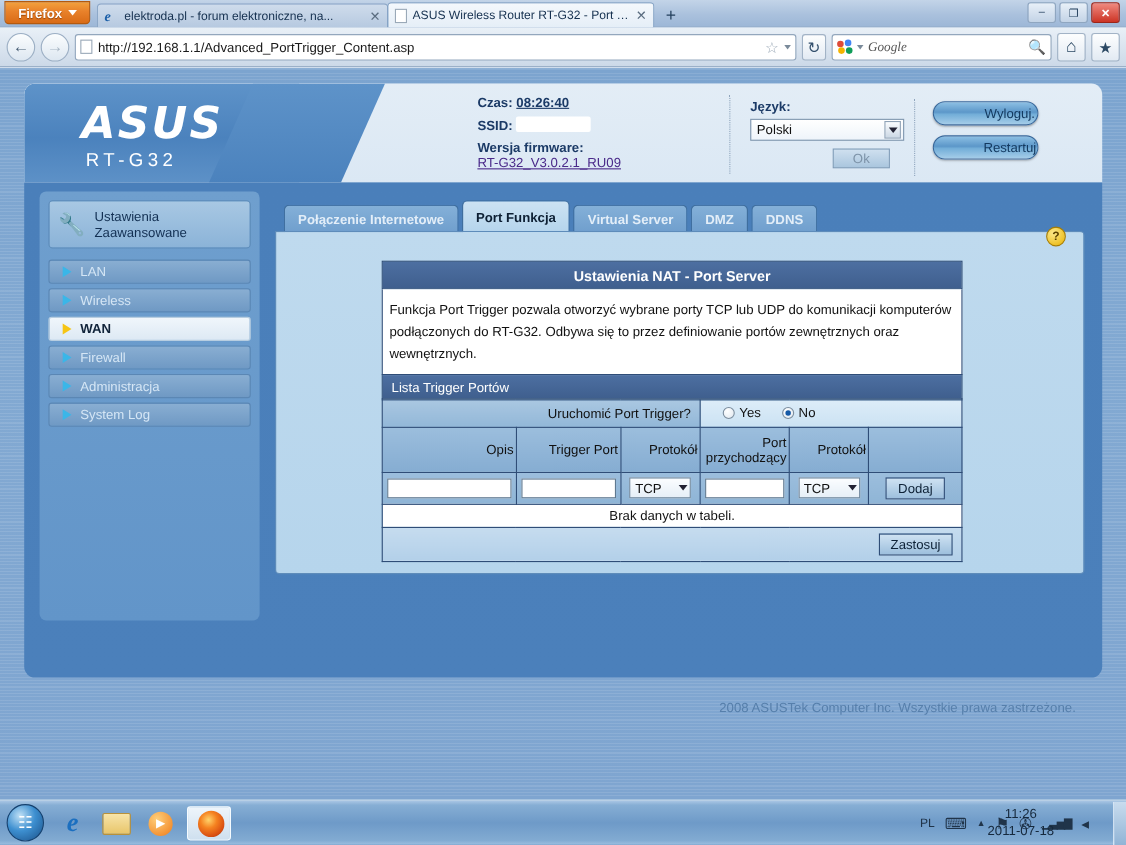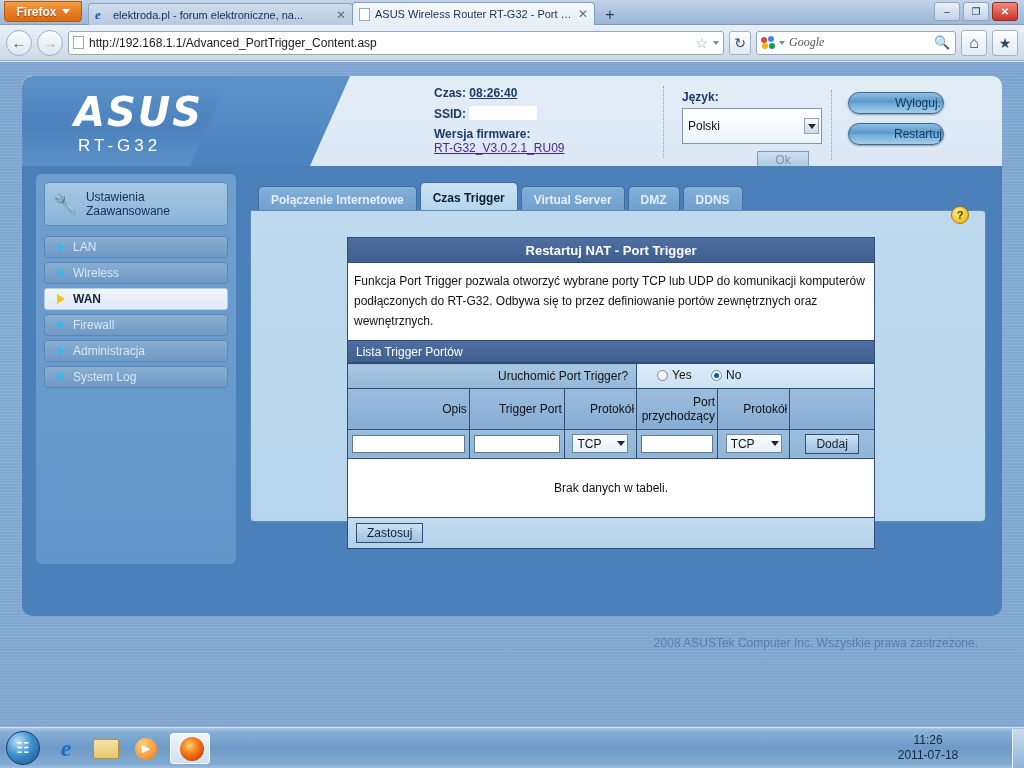--- a/index.html
+++ b/index.html
@@ -114,21 +114,21 @@
   .hdr-info { position:absolute; left:412px; top:10px; width:230px; font-size:12px; color:#1b3a66;
      border-right:1px dotted #8ea4bc; height:72px; }
   .hdr-info .row { margin-bottom:6px; font-weight:bold; }
   .hdr-info .val { font-weight:bold; color:#1b3a66; text-decoration:underline; }
   .ssid-blank { display:inline-block; width:68px; height:14px; background:#fff; vertical-align:-2px; border-radius:2px;}
   .fw-link { color:#4a2a8a; text-decoration:underline; font-weight:normal; font-size:12px; }
 
   .hdr-lang { position:absolute; left:660px; top:14px; width:150px; border-right:1px dotted #8ea4bc; height:70px;}
   .hdr-lang .lbl { font-weight:bold; color:#1b3a66; font-size:12px; margin-bottom:4px;}
   .sel {
-    width:140px; height:36px; background:linear-gradient(to bottom,#fff,#eef4fa);
+    width:140px; height:20px; background:linear-gradient(to bottom,#fff,#eef4fa);
     border:1px solid #7f96ae; font-size:12px; color:#111;
     display:flex; align-items:center; padding:0 2px 0 5px;
   }
   .sel .sv { flex:1; }
   .sel .arw { width:15px; height:16px; border:1px solid #8fa2b6;
      background:linear-gradient(to bottom,#fafcfe,#ccd8e5); display:flex; align-items:center; justify-content:center;}
   .arw i { border-left:4px solid transparent; border-right:4px solid transparent; border-top:5px solid #223;}
   .okbtn { margin-top:7px; margin-left:75px; width:52px; height:18px;
      background:linear-gradient(to bottom,#cfe0ef,#aac6de); border:1px solid #7e9bb7;
      color:#7d93a8; font-size:12px; display:flex; align-items:center; justify-content:center; }
@@ -220,22 +220,22 @@
   .tin { width:100%; height:18px; background:#fff; border:1px solid #5f7990; }
   .minisel { width:56px; height:19px; background:linear-gradient(to bottom,#fbfdff,#e6eff7);
      border:1px solid #6f879d; display:inline-flex; align-items:center; padding:0 2px 0 4px; font-size:12px; color:#111;}
   .minisel .sv { flex:1; text-align:left; }
   .btn-std {
     height:20px; padding:0 10px;
     background:linear-gradient(to bottom,#cfe2f2,#9dbfdd);
     border:1px solid #2f4d77; color:#0d2136; font-size:12px;
     display:inline-flex; align-items:center; justify-content:center;
   }
-  .nodata { background:#fff; text-align:center; color:#cc0000; font-size:12px; padding:22px; }
-  .applyrow { background:linear-gradient(to bottom,#c6dcef,#b3d0e9); text-align:left; padding:5px 8px; }
+  .nodata { background:#fff; text-align:center; color:#cc0000; font-size:12px; padding:3px; }
+  .applyrow { background:linear-gradient(to bottom,#c6dcef,#b3d0e9); text-align:right; padding:5px 8px; }
   .footer { position:absolute; right:24px; top:560px; color:#567fab; font-size:12px; }
 
   
   .taskbar { position:absolute; left:0; top:727px; width:1024px; height:41px;
     background:linear-gradient(to bottom,#a9c6e4 0%, #86aed4 10%, #6e9ac8 50%, #82abd2 90%, #9cbfe0 100%);
     border-top:1px solid #d2e3f2; }
   .startorb { position:absolute; left:6px; top:3px; width:34px; height:34px; border-radius:50%;
     background:radial-gradient(circle at 35% 30%,#bfe0f6 0%, #3d8fd0 45%, #1a4f87 100%);
     border:1px solid #14406e; display:flex; align-items:center; justify-content:center; }
   .tb-icon { position:absolute; top:5px; width:32px; height:31px; display:flex; align-items:center; justify-content:center; }
@@ -385,31 +385,31 @@
           </div>
           <div class="side-item">
             <span class="tri"></span>
             <span>System Log</span>
           </div>
         </div>
 
         <div class="content">
           <div class="tabs">
             <div class="tab">Połączenie Internetowe</div>
-            <div class="tab active">Czas Trigger</div>
+            <div class="tab active">Port Funkcja</div>
             <div class="tab">Virtual Server</div>
             <div class="tab">DMZ</div>
             <div class="tab">DDNS</div>
           </div>
 
           <div class="panel">
             <div class="helpq">?</div>
 
             <div class="form">
-              <div class="form-title">Restartuj NAT - Port Trigger</div>
+              <div class="form-title">Ustawienia NAT - Port Server</div>
               <div class="desc">Funkcja Port Trigger pozwala otworzyć wybrane porty TCP lub UDP do komunikacji komputerów podłączonych do RT-G32. Odbywa się to przez definiowanie portów zewnętrznych oraz wewnętrznych.</div>
               <div class="sec-title">Lista Trigger Portów</div>
 
               <table class="nat">
                 <tbody>
                     <tr>
                   <td class="enable-label" colspan="3">Uruchomić Port Trigger?</td>
                   <td class="enable-radios" colspan="3">
                     <span class="radio">
                       <span class="rdot"></span>
@@ -489,20 +489,29 @@
   </div>
 
   <div class="tb-icon" style="left:130px;">
     <span style="display:flex;align-items:center;justify-content:center;width:22px;height:22px;border-radius:50%;background:radial-gradient(circle at 35% 30%,#ffcf7a,#ef7b19);color:#fff;font-size:11px;">▶</span>
   </div>
 
   <div class="tb-icon sel" style="left:170px;">
     <span class="ffball"></span>
   </div>
 
+  <div class="tray">
+    <span>PL</span>
+    <span style="font-size:14px;">⌨</span>
+    <span style="font-size:8px;">▲</span>
+    <span style="font-size:14px;">⚑</span>
+    <span style="font-size:14px;">✇</span>
+    <span style="letter-spacing:-1px;font-size:10px;">▁▃▅▇</span>
+    <span style="font-size:14px;">◂</span>
+  </div>
 
   <div class="clock">
     <div>11:26</div>
     <div>2011-07-18</div>
   </div>
 
   <div class="showdesk"></div>
 </div>
 
 </body></html>

